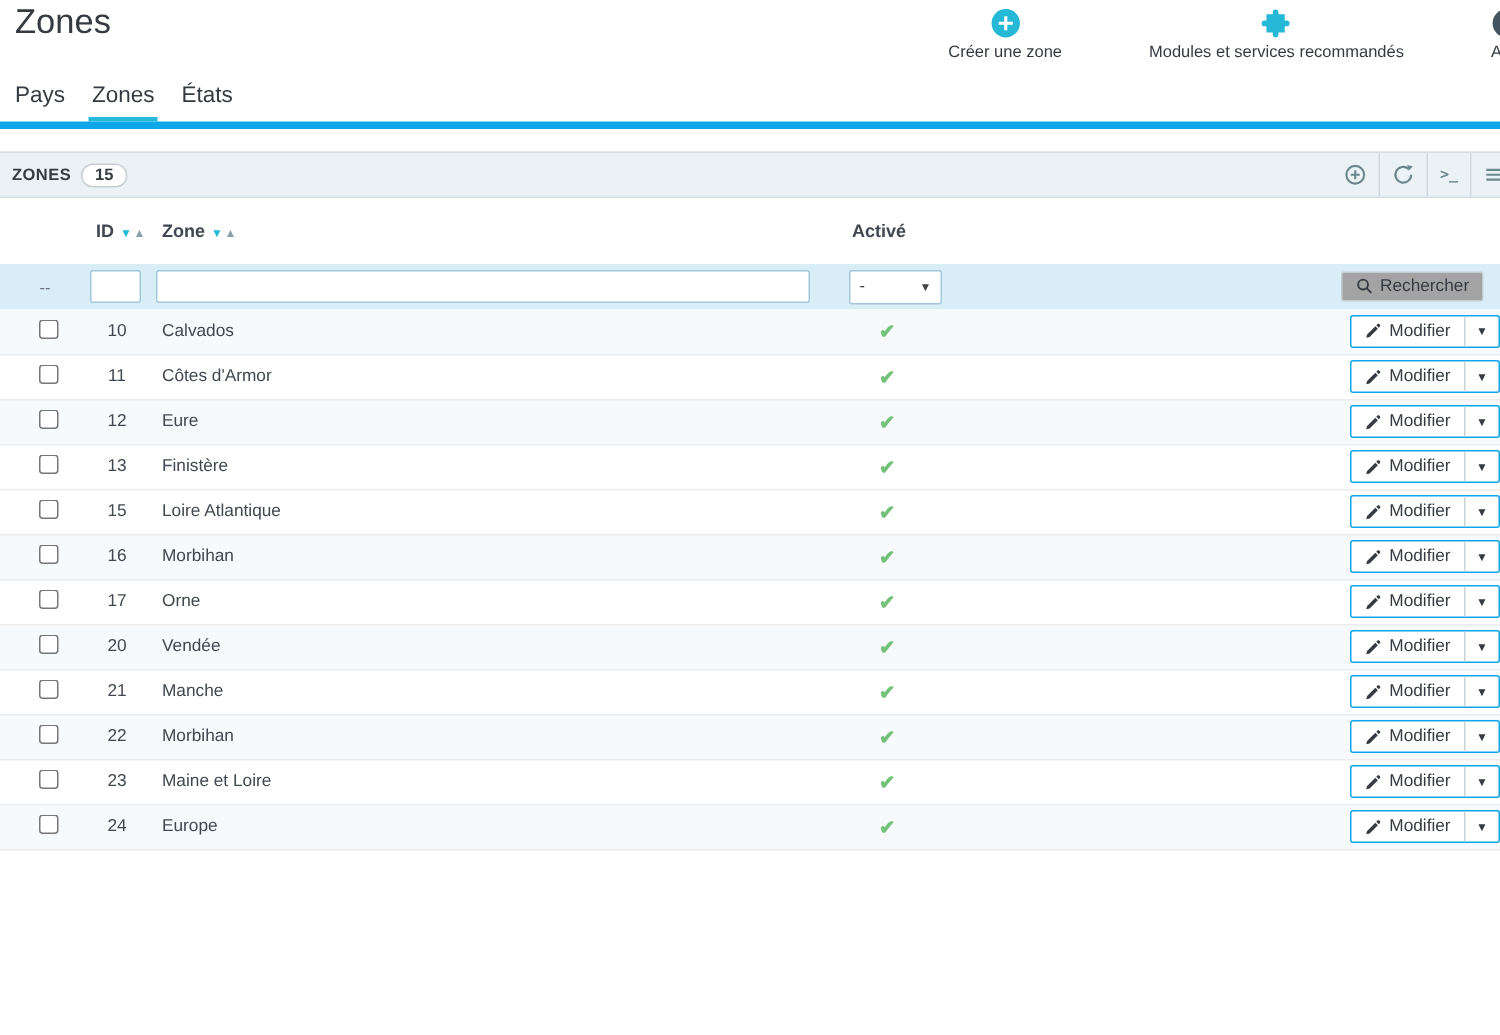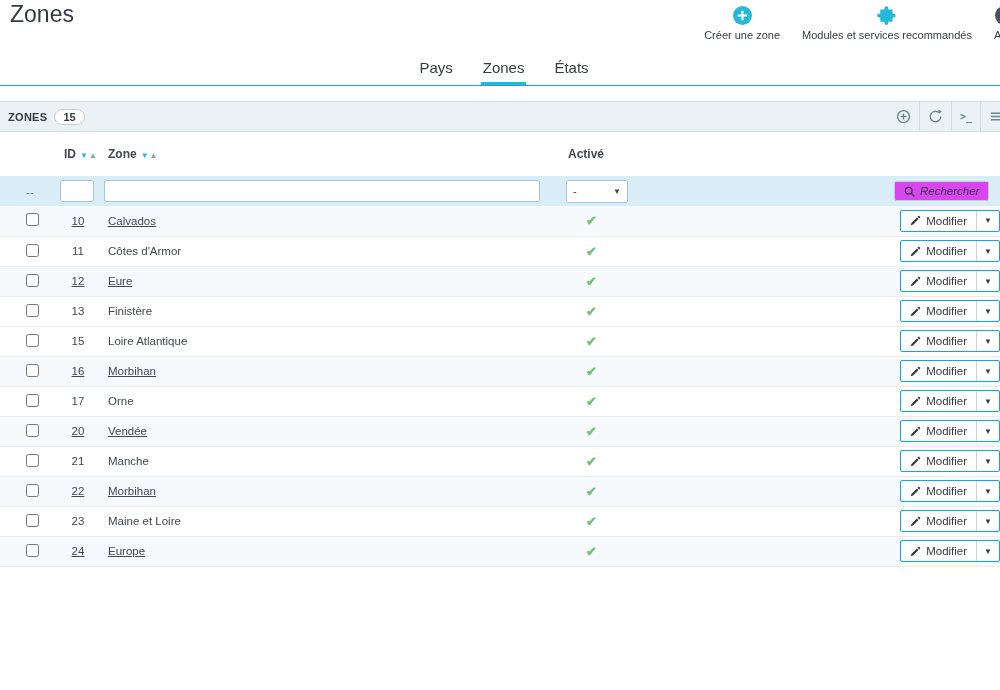--- a/index.html
+++ b/index.html
@@ -7,27 +7,27 @@
   body {
     width:1000px; height:690px; overflow:hidden; position:relative;
     background:#fff; color:#363a41;
     font-family:"Liberation Sans", sans-serif;
   }
 
   
   .top { position:relative; height:50px; }
   .page-title { position:absolute; left:10px; top:1px; margin:0; font-size:23px; font-weight:400; color:#363a41; }
   .header-actions { position:absolute; top:5px; right:-16px; display:flex; align-items:flex-start; column-gap:22px; }
-  .hact { display:flex; flex-direction:column; align-items:center; cursor:pointer; }
+  .hact { display:flex; flex-direction:column; align-items:center; cursor:pointer;margin-left:36px; }
   .hicon { width:21px; height:21px; display:block; }
   .hicon svg { width:21px; height:21px; display:block; }
   .hlabel { font-size:11px; margin-top:3px; white-space:nowrap; color:#363a41; }
 
   
-  .tabs { display:flex; column-gap:26px; padding-left:8px; height:36px; align-items:flex-end; border-bottom:1px solid #0ea5e9;justify-content:center; }
+  .tabs { display:flex; column-gap:14px; padding-left:8px; height:36px; align-items:flex-end; border-bottom:5px solid #0ea5e9; }
   .tab { font-size:15px; color:#363a41; padding:0 2px 9px; cursor:pointer; }
   .tab.active { padding-bottom:6px; border-bottom:3px solid #25b9d7; }
 
   
   .panel-heading { margin-top:15px; height:31px; background:#ebf2f5; border-top:1px solid #d6dee2; border-bottom:1px solid #d6dee2; display:flex; align-items:center; padding-left:8px; }
   .panel-title { font-size:11px; font-weight:700; letter-spacing:.3px; }
   .badge { margin-left:7px; background:#fff; border:1px solid #c8ced3; border-radius:10px; padding:1px 8px; font-size:11px; font-weight:700; }
   .panel-toolbar { margin-left:auto; margin-right:-12px; display:flex; align-items:center; align-self:stretch; color:#6c868e; }
   .ptool { padding:0 8px; display:flex; align-items:center; align-self:stretch; cursor:pointer; }
   .ptool + .ptool { border-left:1px solid #cfd9dd; }
@@ -43,25 +43,25 @@
   .sort .s2 { color:#8aa0ab; }
 
   .filter-row td { background:#d9edf7; height:30px; padding:0 0 0 4px; vertical-align:middle; }
   .filter-all { color:#6a737b; font-size:11px; }
   .f-input { height:22px; border:1px solid #a3c8dc; border-radius:2px; padding:0 4px; font-size:11px; font-family:inherit; background:#fff; }
   .f-id { width:34px; }
   .f-zone { width:436px; }
   .f-select { width:62px; height:23px; margin-left:2px; background:#fff; border:1px solid #a3c8dc; border-radius:2px; display:flex; align-items:center; justify-content:space-between; padding:0 6px; font-size:11px; cursor:pointer; }
   .f-caret { font-size:8px; color:#444; }
   td.c-actions { text-align:right; padding-right:14px; }
-  .search-btn { display:inline-flex; align-items:center; gap:5px; border:1px solid #c3ccd1; background:#d946ef; border-radius:2px; padding:3px 9px; font-size:11.5px; color:#363a41; font-family:inherit; cursor:pointer;font-style:italic; }
+  .search-btn { display:inline-flex; align-items:center; gap:5px; border:1px solid #c3ccd1; background:#a3a3a3; border-radius:2px; padding:3px 9px; font-size:11.5px; color:#363a41; font-family:inherit; cursor:pointer; }
   .search-btn svg { width:11px; height:11px; }
 
   .data-row td { height:30px; border-bottom:1px solid #ececec; font-size:11.5px; color:#414750; padding:0 0 0 8px; vertical-align:middle; background:#fff; }
-  .data-row.odd td { background:#f6fafc;text-decoration:underline; }
+  .data-row.odd td { background:#f6fafc; }
   td.cell-id { text-align:center; padding:0; }
   .row-check { width:13px; height:13px; margin:0; cursor:pointer; }
   .check { margin-left:18px; color:#72c279; font-size:13px; font-weight:700; display:inline-block; }
 
   .btn-group { display:inline-flex; border:1px solid #0ea5e9; border-radius:2px; background:#fff; height:22px; align-items:stretch; }
   .edit-btn { display:flex; align-items:center; gap:5px; padding:0 9px; font-size:11.5px; background:none; border:none; color:#363a41; font-family:inherit; cursor:pointer; }
   .edit-btn svg { width:11px; height:11px; }
   .caret-btn { border:none; border-left:1px solid #ccd3d8; background:none; padding:0 7px; font-size:8px; color:#363a41; cursor:pointer; }
 </style>
 </head>

